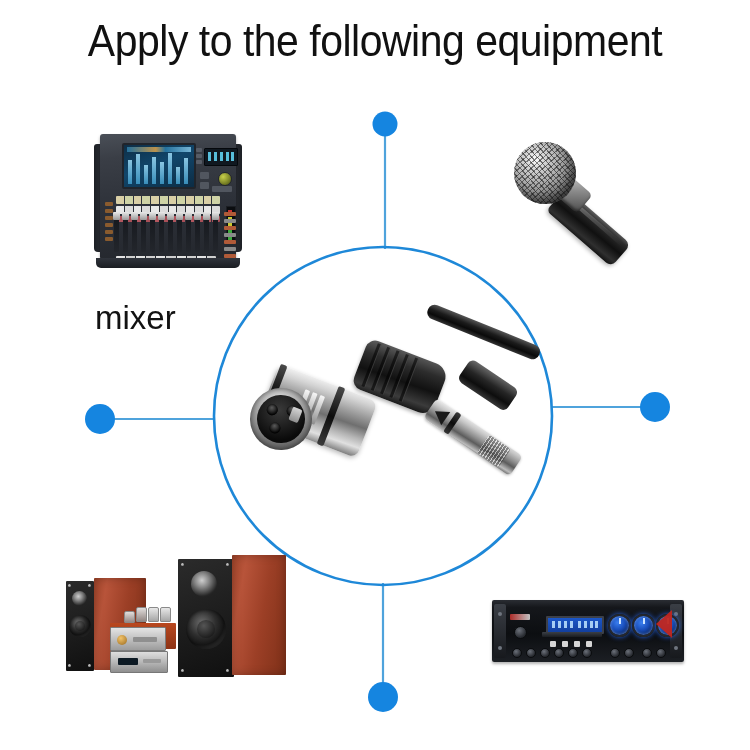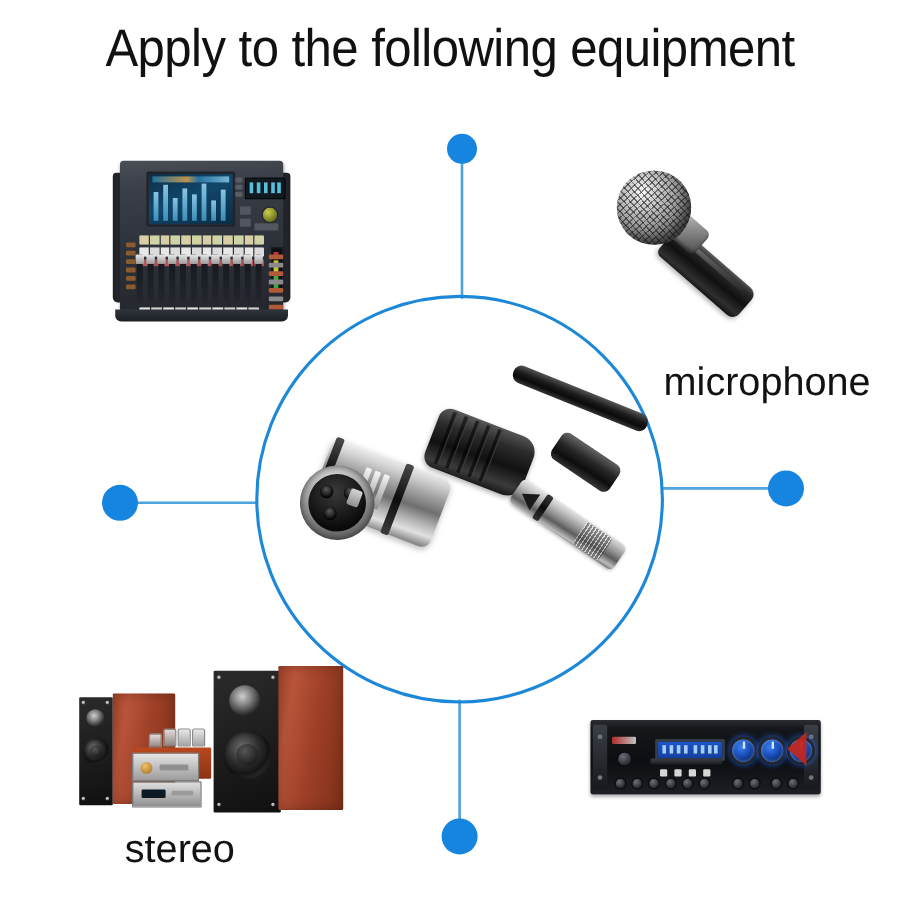--- a/index.html
+++ b/index.html
@@ -361,22 +361,21 @@
     <line x1="383" y1="583" x2="383" y2="684" stroke="#4FA3DC" stroke-width="2.2"></line>
 
     <circle cx="383" cy="416" r="169" fill="none" stroke="#1E88D8" stroke-width="2.6"></circle>
 
     <circle cx="385" cy="124" r="12.5" fill="#1585E0"></circle>
     <circle cx="655" cy="407" r="15" fill="#1585E0"></circle>
     <circle cx="100" cy="419" r="15" fill="#1585E0"></circle>
     <circle cx="383" cy="697" r="15" fill="#1585E0"></circle>
   </svg>
 
-  <div class="eq-label" id="label-microphone">microphone</div>
-  <div class="eq-label" id="label-stereo">stereo</div>
+  <div class="eq-label" id="label-mixer">mixer</div>
 
   <div class="photo" id="photo-mixer">
     <div class="mx-side-l"></div>
     <div class="mx-side-r"></div>
     <div class="mx-body">
       <div class="mx-screen">
         <div class="tbar"></div>
         <i style="left:4px;height:24px"></i>
           <i style="left:12px;height:30px"></i>
         <i style="left:20px;height:19px"></i>

